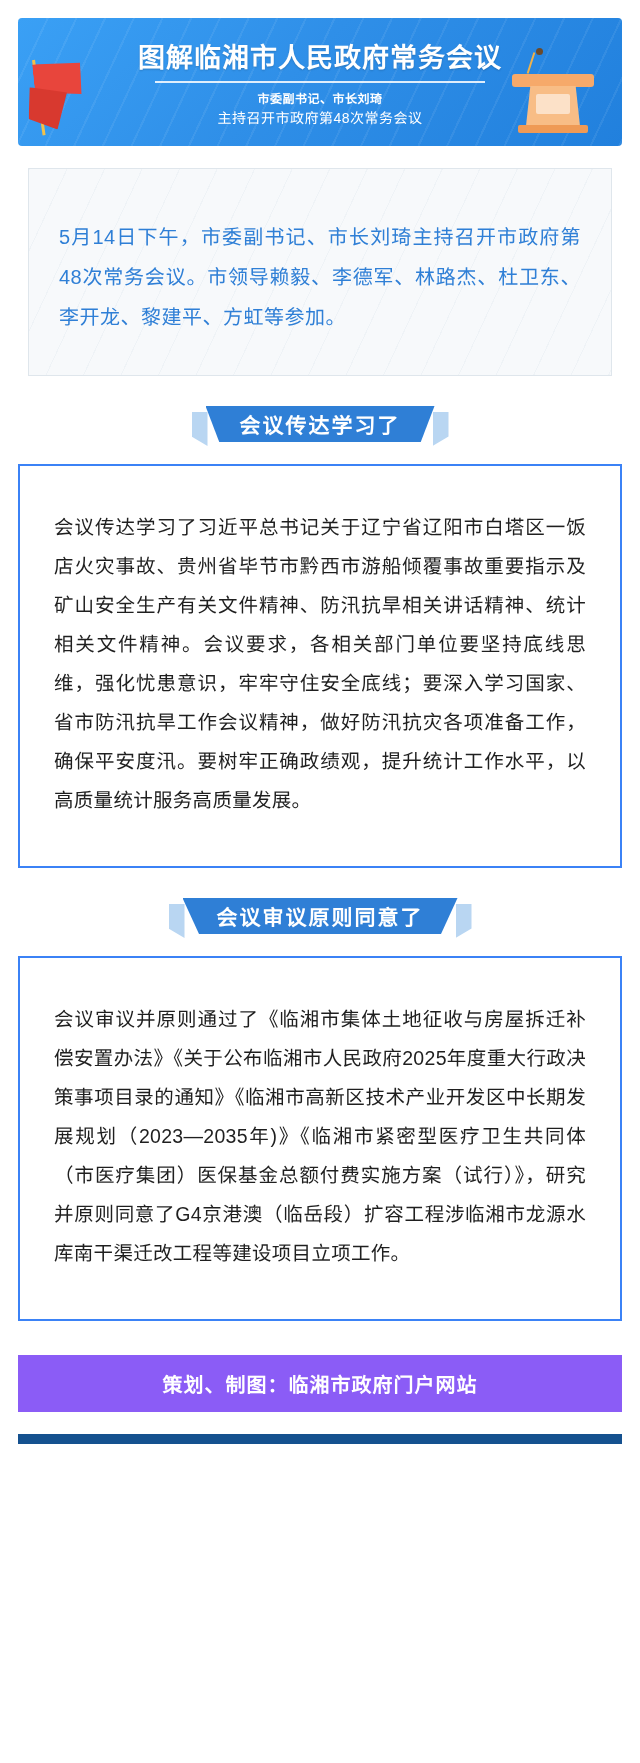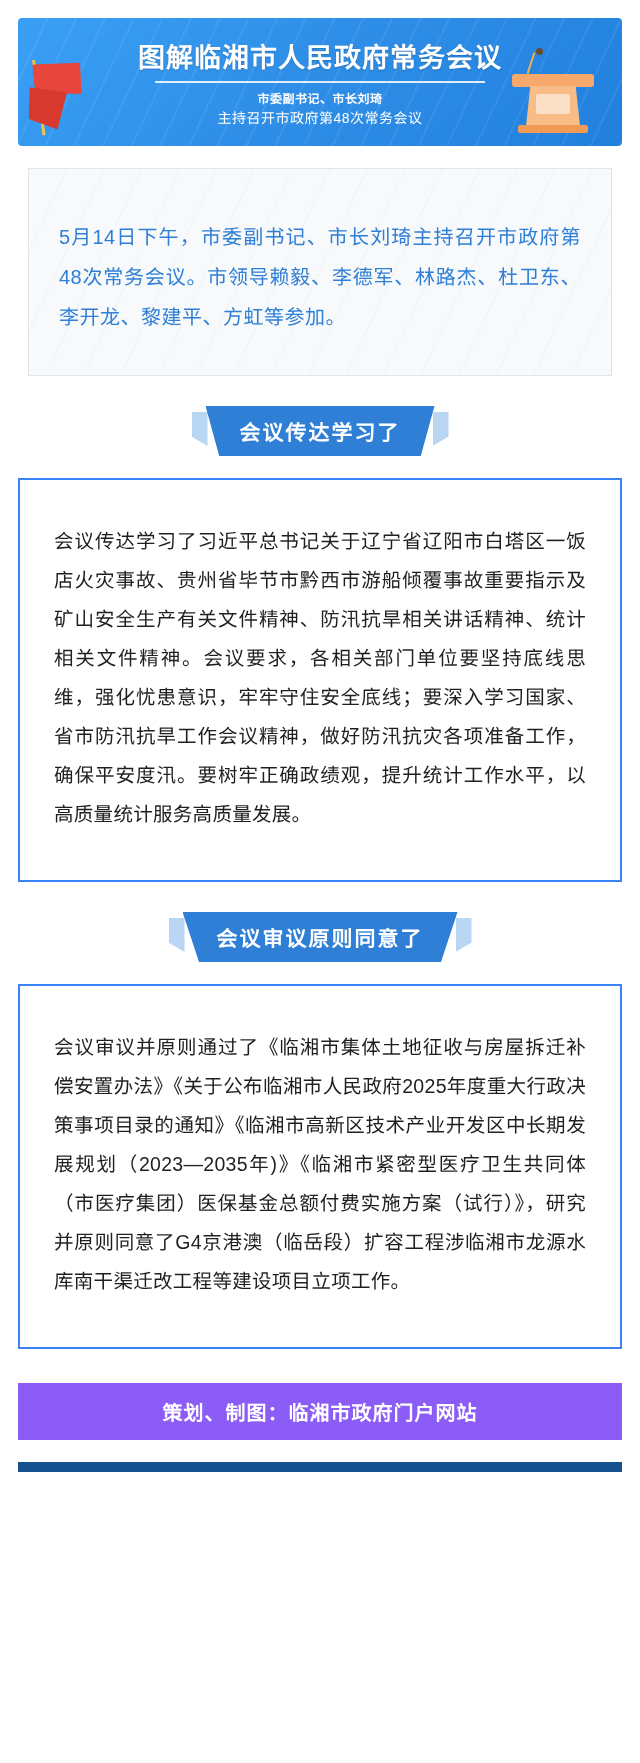--- a/index.html
+++ b/index.html
@@ -232,21 +232,21 @@
     right: -14px;
     clip-path: polygon(0 0, 100% 0, 100% 72%, 0 100%);
   }
   .ribbon .plate {
     position: relative;
     background: #2f7fd6;
     color: #ffffff;
     font-size: 21px;
     font-weight: bold;
     letter-spacing: 2px;
-    padding: 10px 34px;
+    padding: 3px 34px;
     clip-path: polygon(0 0, 100% 0, 94% 100%, 6% 100%);
     z-index: 2;
   }
 
   
   .body-card {
     position: relative;
     margin: 22px 18px 0 18px;
     background: #ffffff;
     border: 2px solid #3b82f6;

